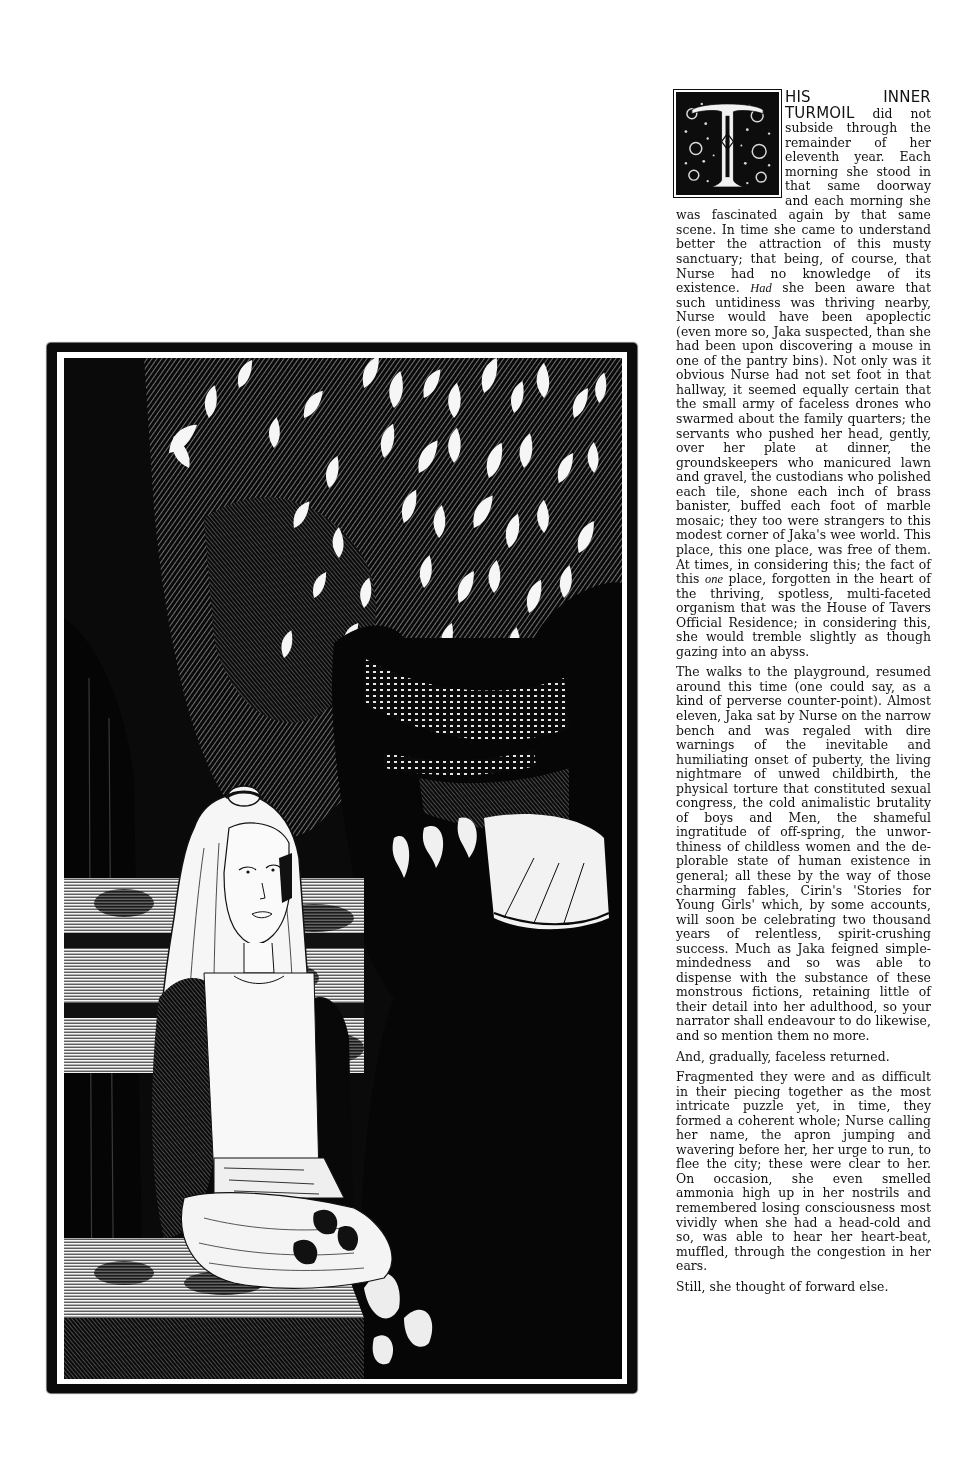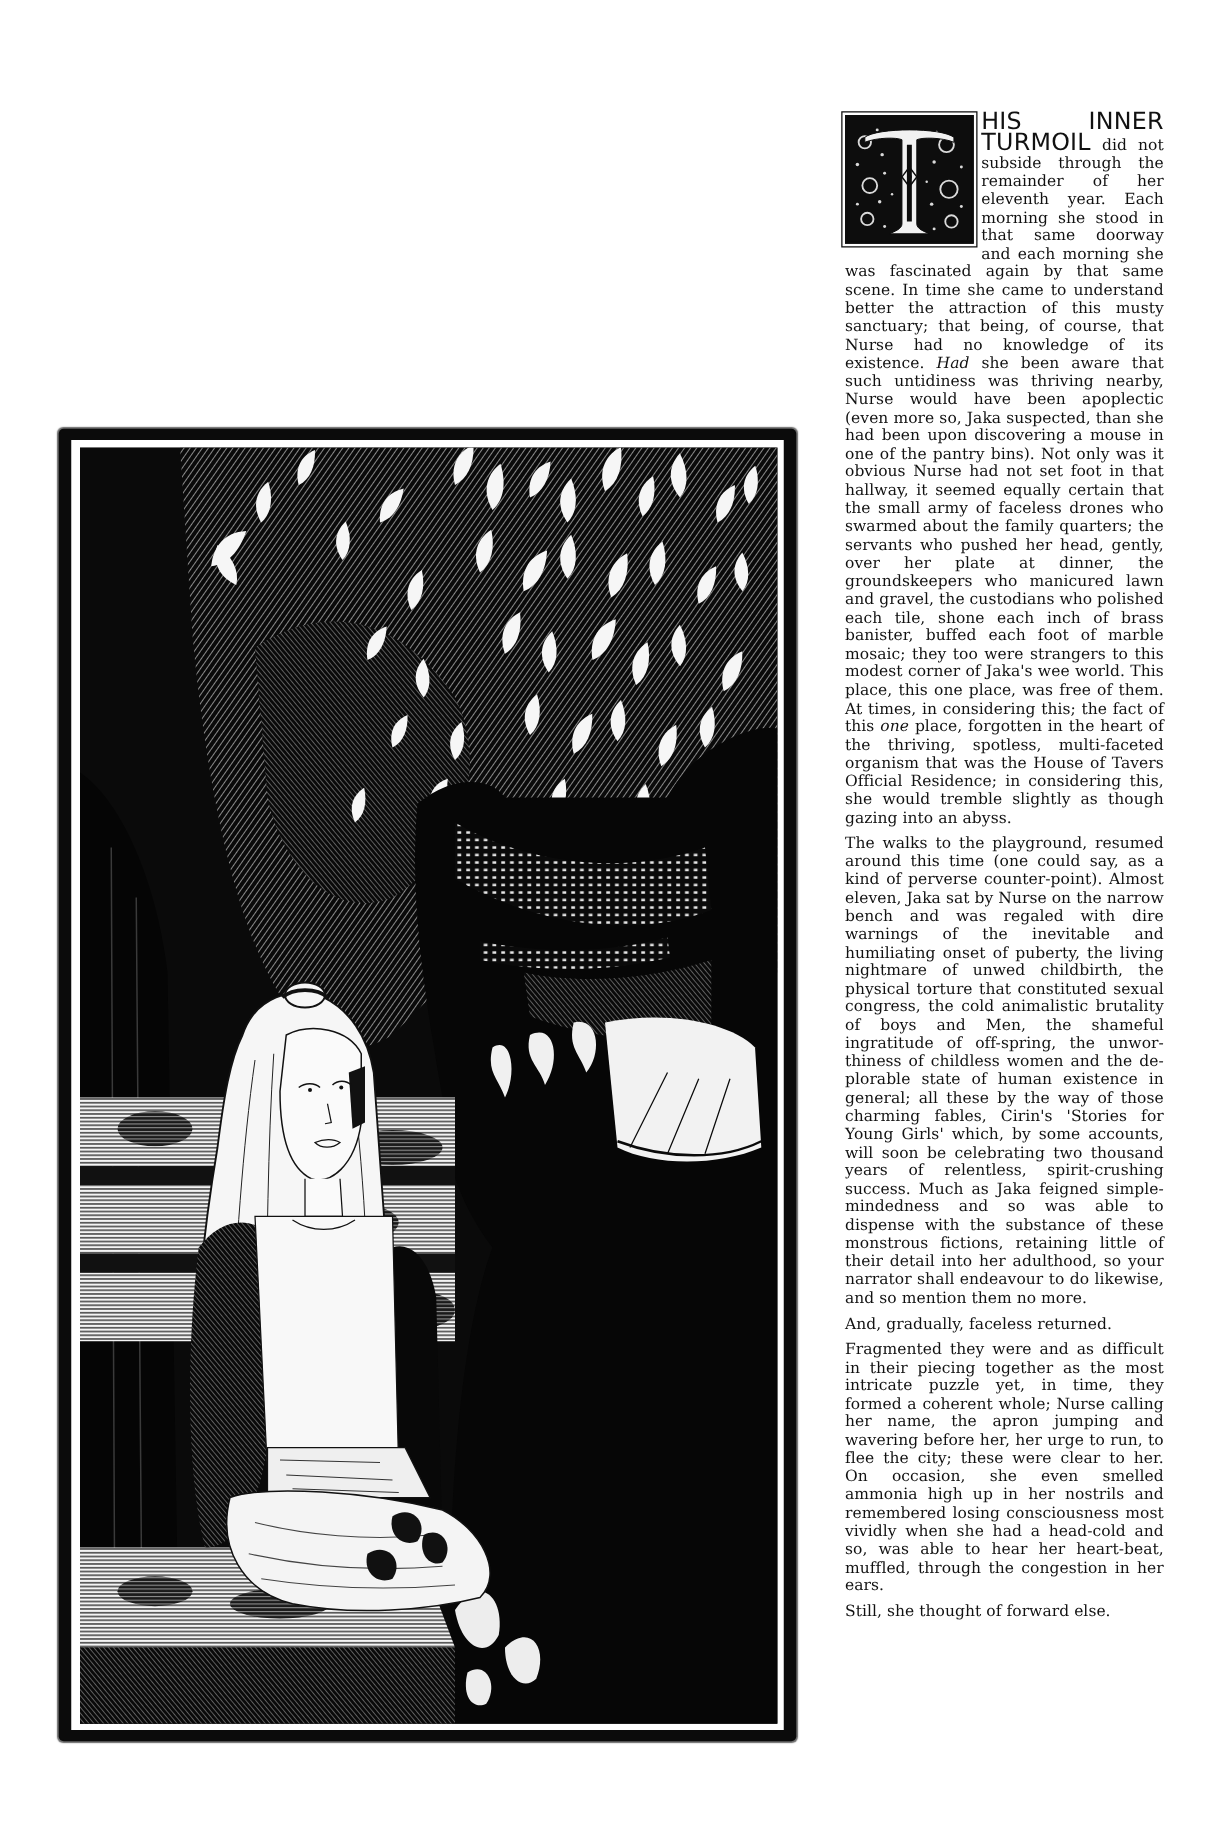--- a/index.html
+++ b/index.html
@@ -77,27 +77,28 @@
       position: relative;
       box-sizing: border-box;
     }
     .drop-cap svg {
       width: 100%;
       height: 100%;
       display: block;
     }
     .small-caps-lead {
       font-family: "DejaVu Sans", "Liberation Sans", sans-serif;
-      font-size: 19px;
+      font-size: 15px;
       letter-spacing: 0.2px;
       font-weight: normal;
       line-height: 15px;
     }
     .em {
       font-style: italic;
+      font-family: Liberation Serif, serif;
     }
   </style>
 </head>
 <body>
 
 <div class="panel-frame"></div>
 <div class="panel-gap"></div>
 <div class="panel-art">
   <svg viewBox="0 0 558 1021" xmlns="http://www.w3.org/2000/svg">
     <defs>

